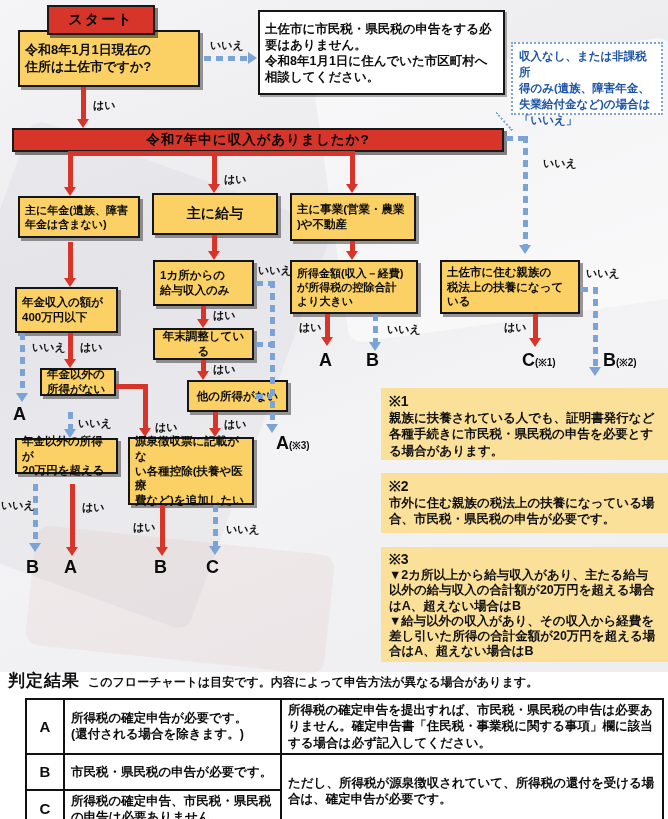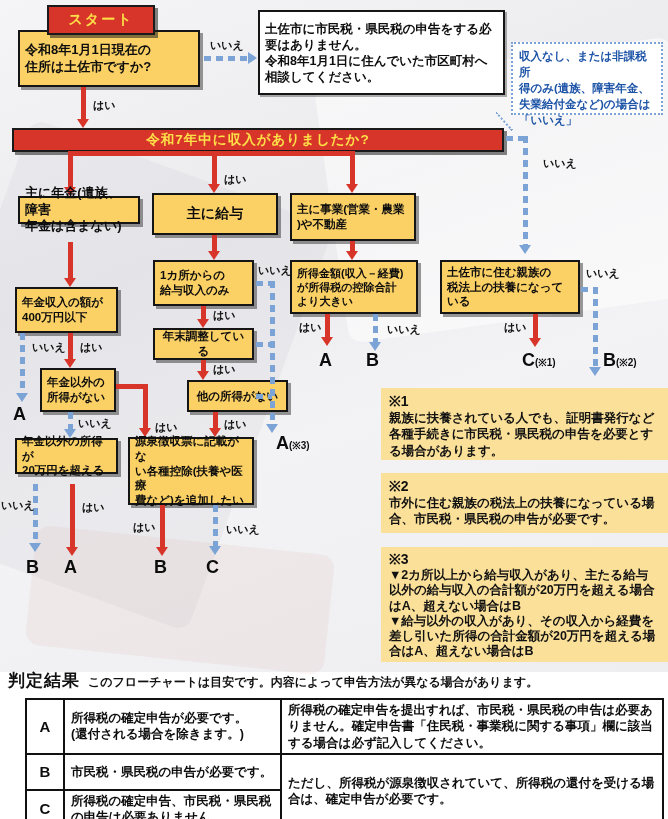--- a/index.html
+++ b/index.html
@@ -12,21 +12,21 @@
   }
   .photo{position:absolute;left:0;top:0;width:668px;height:672px;
          background:linear-gradient(160deg,#f5f5f7 0%,#ebebee 35%,#f3f3f5 60%,#eeeef1 100%);}
   .ph-shape{position:absolute;border-radius:14px;}
   
   .fbox{position:absolute;background:var(--yellow);border:2px solid #151515;
         font-weight:700;font-size:12px;line-height:1.28;padding:3px 5px;color:#0d0d0d;
         display:flex;align-items:center;box-shadow:3px 3px 0 rgba(30,30,30,.45);}
   .fbox.center{justify-content:center;text-align:center;}
   .whitebox{background:#fff;box-shadow:2px 2px 0 rgba(30,30,30,.35);}
-  .redbox{position:absolute;background:var(--red);border:2px solid #1a1a1a;color:#fde047;
+  .redbox{position:absolute;background:var(--red);border:2px solid #1a1a1a;color:#000000;
           font-weight:700;display:flex;align-items:center;justify-content:center;
           box-shadow:3px 3px 0 rgba(30,30,30,.55);}
   .bubble{position:absolute;background:#fff;border:2px dotted var(--blue);
           color:var(--bubbleblue);font-weight:700;font-size:11.5px;line-height:1.4;
           padding:4px 6px;}
   .note{position:absolute;background:var(--noteyellow);font-weight:700;font-size:12.5px;
         line-height:1.3;padding:4px 8px;color:#111;}
   .note .ttl{font-size:14px;}
   .ml{white-space:pre-line;}
   .pre{white-space:pre;}
@@ -98,21 +98,21 @@
   <div class="ah rd" style="left:208px;top:184px;"></div>
   <div class="ln rv" style="left:350px;top:151px;height:34px;"></div>
   <div class="ah rd" style="left:346px;top:184px;"></div>
   <div class="yn" style="left:224px;top:172px;">はい</div>
 
   <div class="ln bh" style="left:506px;top:136px;width:20px;"></div>
   <div class="ln bv" style="left:523px;top:136px;height:110px;"></div>
   <div class="ah bd" style="left:519px;top:245px;"></div>
   <div class="yn" style="left:543px;top:156px;">いいえ</div>
 
-  <div class="fbox ml" style="left:18px;top:196px;width:122px;height:28px;font-size:13px;"><span class="ml">主に年金(遺族、障害
+  <div class="fbox ml" style="left:18px;top:196px;width:122px;height:42px;font-size:11px;"><span class="ml">主に年金(遺族、障害
 年金は含まない)</span></div>
   <div class="fbox center" style="left:152px;top:193px;width:126px;height:42px;font-size:14px;">
       <span>主に給与</span>
     </div>
   <div class="fbox ml" style="left:290px;top:193px;width:126px;height:48px;font-size:11.5px;"><span class="ml">主に事業(営業・農業
 )や不動産</span></div>
 
   <div class="ln rv" style="left:68px;top:242px;height:37px;"></div>
   <div class="ah rd" style="left:64px;top:278px;"></div>
   <div class="ln rv" style="left:212px;top:235px;height:17px;"></div>
@@ -131,21 +131,21 @@
 税法上の扶養になっている</span></div>
 
   <div class="ln bv" style="left:20px;top:333px;height:61px;"></div>
   <div class="ah bd" style="left:16px;top:393px;"></div>
   <div class="yn" style="left:32px;top:340px;">いいえ</div>
   <div class="res" style="left:13px;top:404px;"><span>A</span></div>
   <div class="ln rv" style="left:68px;top:333px;height:27px;"></div>
   <div class="ah rd" style="left:64px;top:359px;"></div>
   <div class="yn" style="left:80px;top:340px;">はい</div>
 
-  <div class="fbox ml" style="left:40px;top:368px;width:76px;height:44px;font-size:11.5px;"><span class="ml">年金以外の
+  <div class="fbox ml" style="left:40px;top:368px;width:76px;height:28px;font-size:11.5px;"><span class="ml">年金以外の
 所得がない</span></div>
 
   <div class="ln rh" style="left:116px;top:384px;width:32px;"></div>
   <div class="ln rv" style="left:143px;top:384px;height:44px;"></div>
   <div class="ah rd" style="left:139px;top:428px;"></div>
   <div class="yn" style="left:155px;top:420px;">はい</div>
 
   <div class="ln bv" style="left:68px;top:412px;height:17px;"></div>
   <div class="ah bd" style="left:64px;top:429px;"></div>
   <div class="yn" style="left:78px;top:416px;">いいえ</div>

